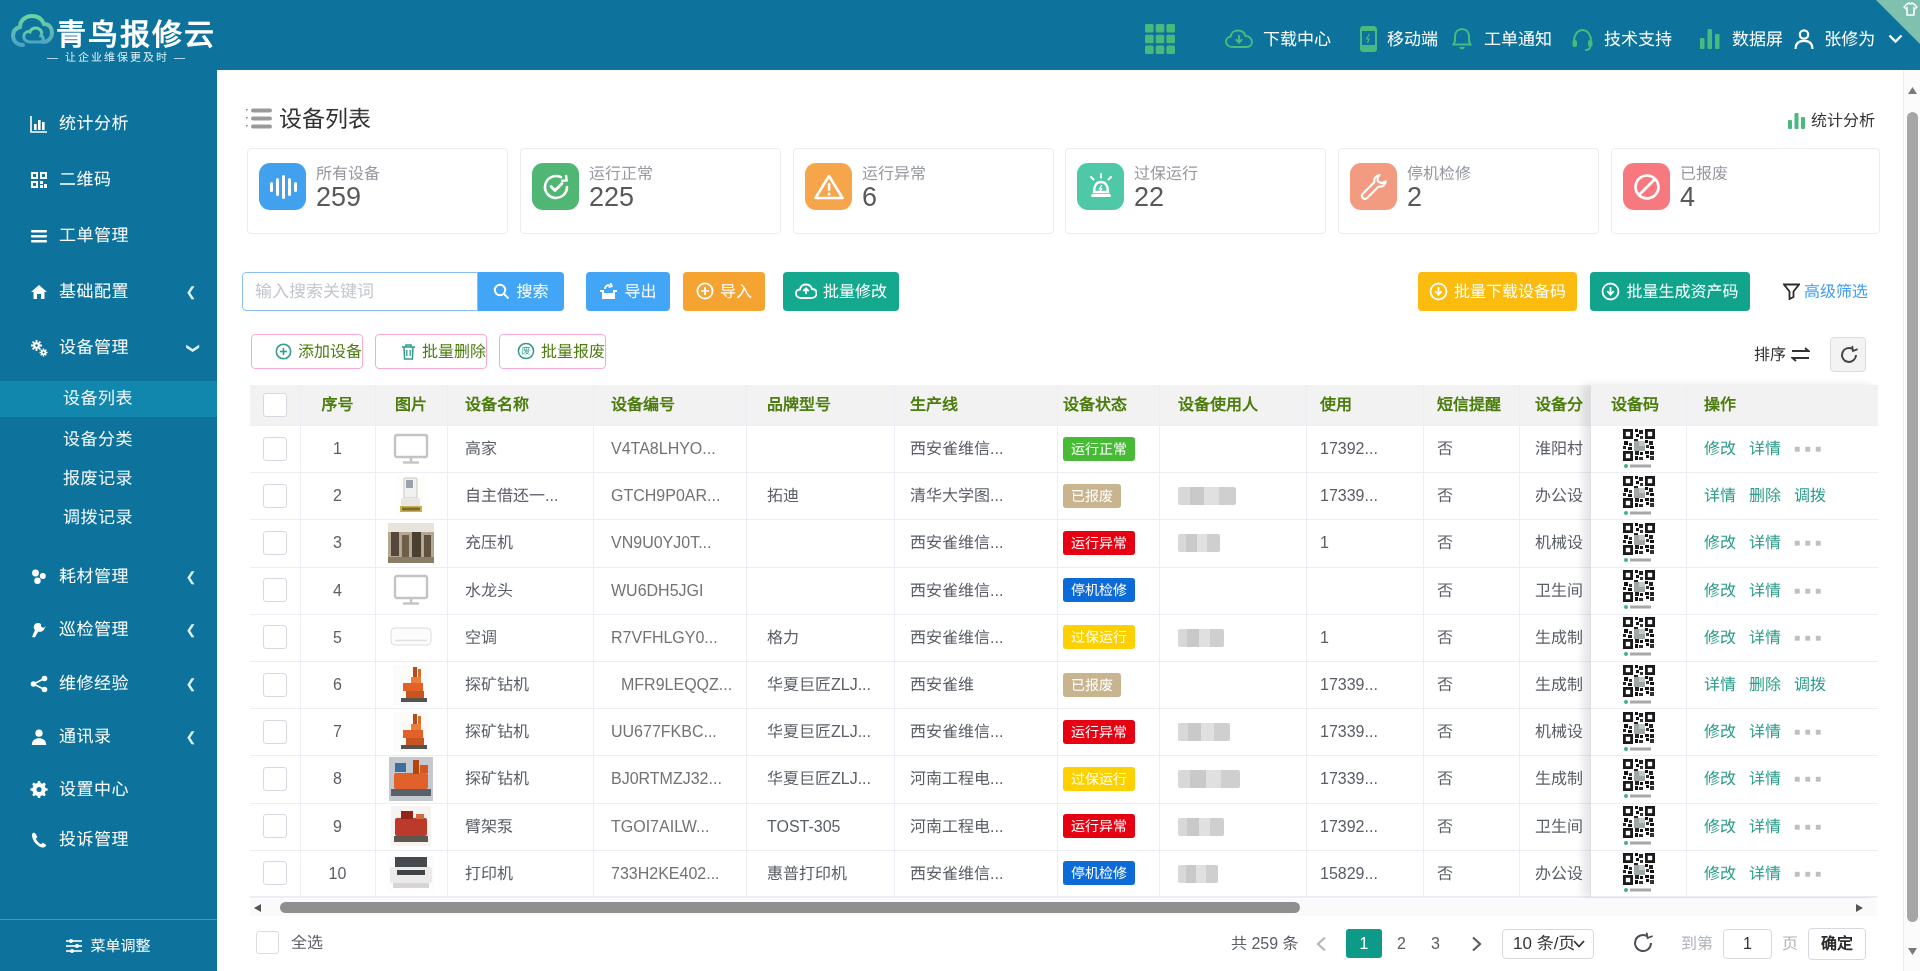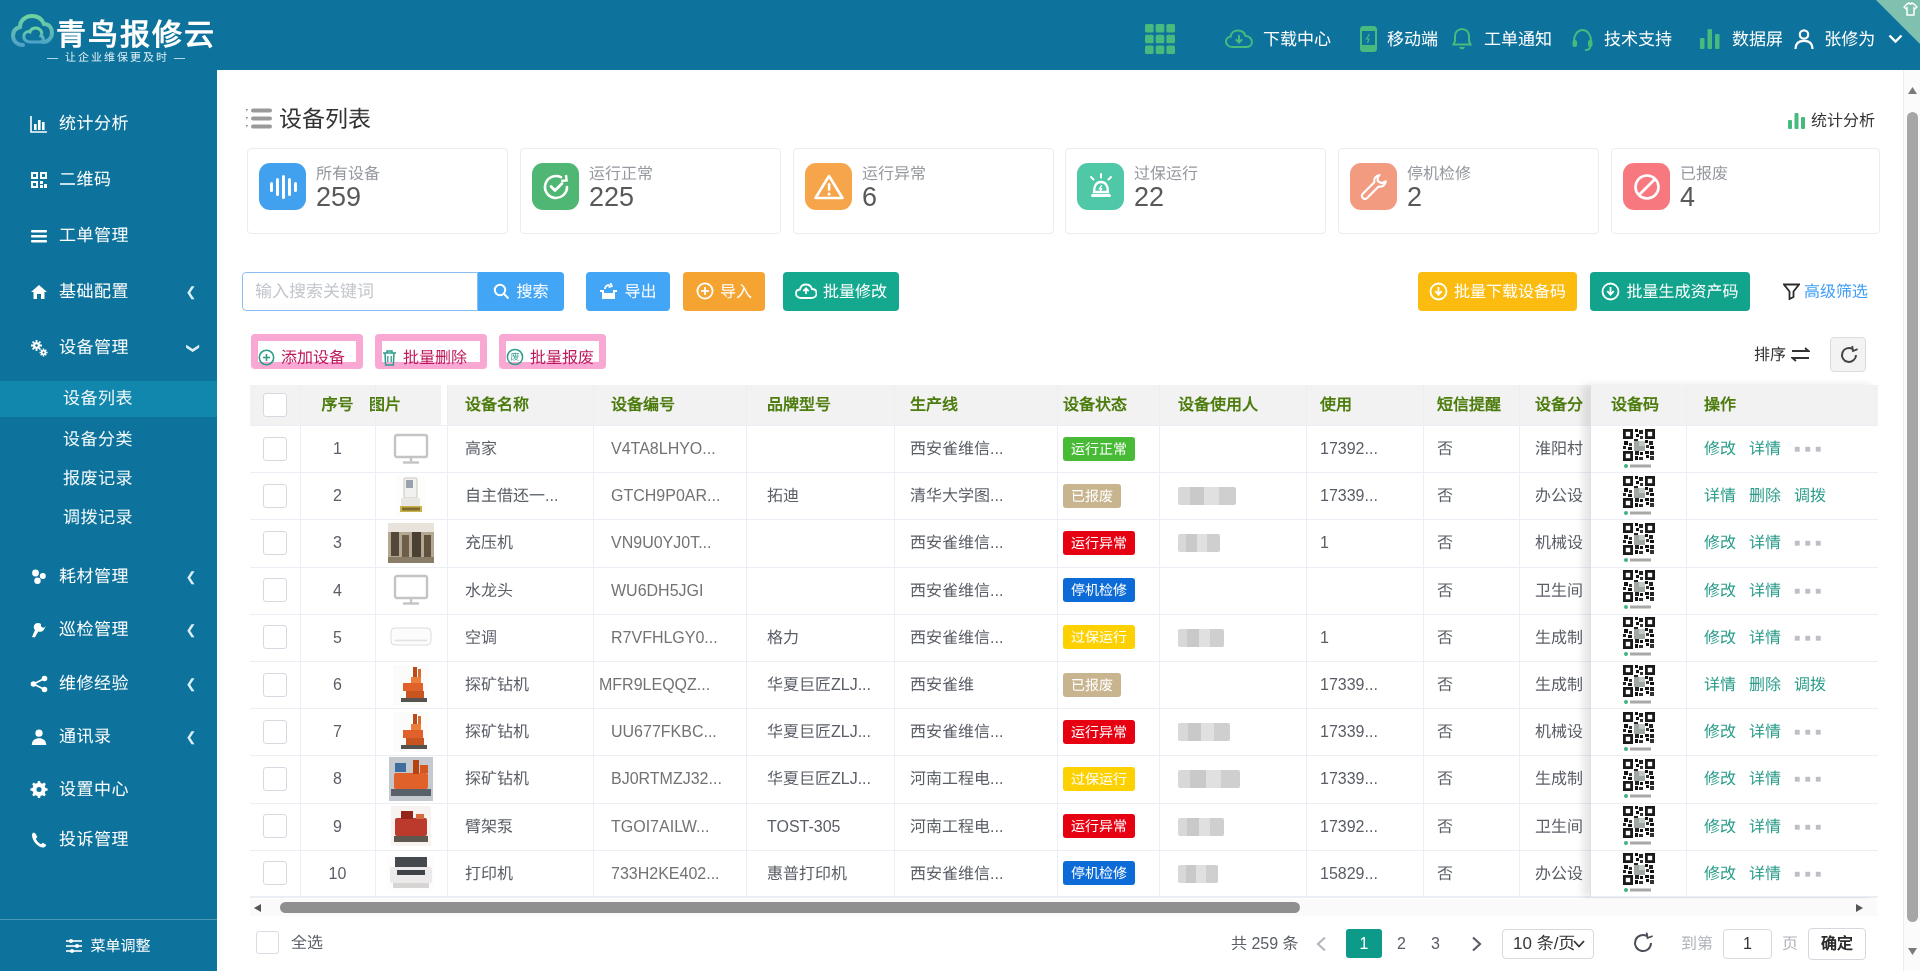--- a/index.html
+++ b/index.html
@@ -34,21 +34,21 @@
 .stat-link{position:absolute;left:1570px;top:37px;font-size:16px;color:#333}
 
 .card{position:absolute;top:78px;width:261px;height:86px;background:#fff;border:1px solid #ececec;border-radius:4px}
 .cicon{position:absolute;left:11px;top:14px;width:47px;height:47px;border-radius:11px}
 .cicon svg{position:absolute;left:50%;top:50%;transform:translate(-50%,-50%)}
 .clabel{position:absolute;left:68px;top:11px;font-size:16px;color:#95989e}
 .cnum{position:absolute;left:68px;top:33px;font-size:27px;color:#595959}
 
 .btn{position:absolute;height:39px;line-height:39px;text-align:center;border-radius:4px;color:#fff;font-size:16px;white-space:nowrap}
 .btn svg{vertical-align:middle;margin-right:6px;margin-top:-3px}
-.obtn{position:absolute;height:35px;line-height:33px;text-align:left;border-radius:4px;border:7px solid #f9a8d4;color:#be185d;background:#fff;font-size:16px;white-space:nowrap}
+.obtn{position:absolute;height:35px;line-height:33px;text-align:right;border-radius:4px;border:1px solid #f9a8d4;color:#4d7c0f;background:#fff;font-size:16px;white-space:nowrap}
 .obtn svg{vertical-align:middle;margin-right:6px;margin-top:-3px}
 .sinput{position:absolute;left:25px;top:202px;width:236px;height:39px;border:1px solid #8abef2;border-radius:4px 0 0 4px;font-size:17px;color:#c3c7cd;line-height:37px;padding-left:12px;background:#fff}
 
 .tbl{position:absolute;left:33px;top:315px;width:1627px;height:512px;font-size:16px;color:#5a5e66}
 .th{position:absolute;top:0;height:40px;background:#f2f2f2;line-height:40px;color:#4d7c0f;font-weight:bold;white-space:nowrap;overflow:hidden}
 .td{position:absolute;white-space:nowrap;overflow:hidden}
 .rowline{position:absolute;left:0;width:1627px;height:1px;background:#ebeef5}
 .colline{position:absolute;top:0;width:1px;height:512px;background:#ebeef5}
 .badge{display:inline-block;padding:0 8px;height:24px;line-height:24px;border-radius:3px;color:#fff;font-size:14px}
 .bg1{background:#47bb35}.bg2{background:#c8b58f;}.bg3{background:#e60012}.bg4{background:#0c6bd7}.bg5{background:#fdd100}
@@ -472,21 +472,21 @@
   <div class="abs" style="left:1613px;top:267px;width:36px;height:35px;background:#f3f3f4;border:1px solid #dcdcdc;border-radius:4px">
         <svg class="abs" style="left:8px;top:7px" width="20" height="20" viewBox="0 0 20 20">
           <path d="M17 10 A7 7 0 1 1 13.5 3.9" fill="none" stroke="#444" stroke-width="2"></path>
           <path d="M13.2 1 L14 6 L18.6 4.2" fill="none" stroke="#444" stroke-width="1.8"></path>
         </svg>
       </div>
 
   <div class="tbl">
 <div class="th" style="left:0px;width:50px;text-align:center"></div>
 <div class="th" style="left:50px;width:75px;text-align:center">序号</div>
-<div class="th" style="left:119px;width:72px;">图片</div>
+<div class="th" style="left:125px;width:72px;text-align:center">图片</div>
 <div class="th" style="left:197px;width:146px;padding-left:18px">设备名称</div>
 <div class="th" style="left:343px;width:153px;padding-left:18px">设备编号</div>
 <div class="th" style="left:496px;width:148px;padding-left:21px">品牌型号</div>
 <div class="th" style="left:644px;width:163px;padding-left:16px">生产线</div>
 <div class="th" style="left:807px;width:102px;padding-left:6px">设备状态</div>
 <div class="th" style="left:909px;width:147px;padding-left:19px">设备使用人</div>
 <div class="th" style="left:1056px;width:117px;padding-left:14px">使用</div>
 <div class="th" style="left:1173px;width:96px;padding-left:14px">短信提醒</div>
 <div class="th" style="left:1269px;width:71px;padding-left:16px">设备分</div>
 <div class="abs" style="left:13px;top:8px;width:24px;height:24px;border:1px solid #d6d9e0;border-radius:3px;background:#fff"></div>
@@ -591,21 +591,21 @@
             <rect width="36" height="40" fill="#fbfbfa"></rect>
             <rect x="20" y="2" width="4" height="24" fill="#b94a1a"></rect>
             <rect x="25" y="4" width="3" height="20" fill="#d86c28"></rect>
             <rect x="10" y="18" width="20" height="8" fill="#e0622a"></rect>
             <rect x="13" y="26" width="18" height="7" fill="#c85520"></rect>
             <rect x="8" y="33" width="26" height="4" fill="#565250"></rect>
             <rect x="18" y="12" width="10" height="6" fill="#ea7e3a"></rect>
           </svg>
         </div>
 <div class="td" style="left:197px;top:276.0px;width:146px;height:47.2px;line-height:47.2px;padding-left:18px">探矿钻机</div>
-<div class="td" style="left:343px;top:276.0px;width:153px;height:47.2px;line-height:47.2px;padding-left:6px"><span class="link">MFR9LEQQZ...</span></div>
+<div class="td" style="left:343px;top:276.0px;width:153px;height:47.2px;line-height:47.2px;padding-left:28px"><span class="link">MFR9LEQQZ...</span></div>
 <div class="td" style="left:496px;top:276.0px;width:148px;height:47.2px;line-height:47.2px;padding-left:21px">华夏巨匠ZLJ...</div>
 <div class="td" style="left:644px;top:276.0px;width:163px;height:47.2px;line-height:47.2px;padding-left:16px">西安雀维</div>
 <div class="abs" style="left:813px;top:287.6px"><span class="badge bg2">已报废</span></div>
 <div class="td" style="left:1056px;top:276.0px;width:117px;height:47.2px;line-height:47.2px;padding-left:14px">17339...</div>
 <div class="td" style="left:1173px;top:276.0px;width:96px;height:47.2px;line-height:47.2px;padding-left:14px">否</div>
 <div class="td" style="left:1269px;top:276.0px;width:71px;height:47.2px;line-height:47.2px;padding-left:16px">生成制</div>
 <div class="abs" style="left:13px;top:334.8px;width:24px;height:24px;border:1px solid #d6d9e0;border-radius:3px;background:#fff"></div>
 <div class="td" style="left:50px;top:323.2px;width:75px;height:47.2px;line-height:47.2px;text-align:center">7</div>
 <div class="abs" style="left:125px;top:323.2px;width:72px;height:47.2px;display:flex;align-items:center;justify-content:center">
           <svg width="36" height="40" viewBox="0 0 36 40">

